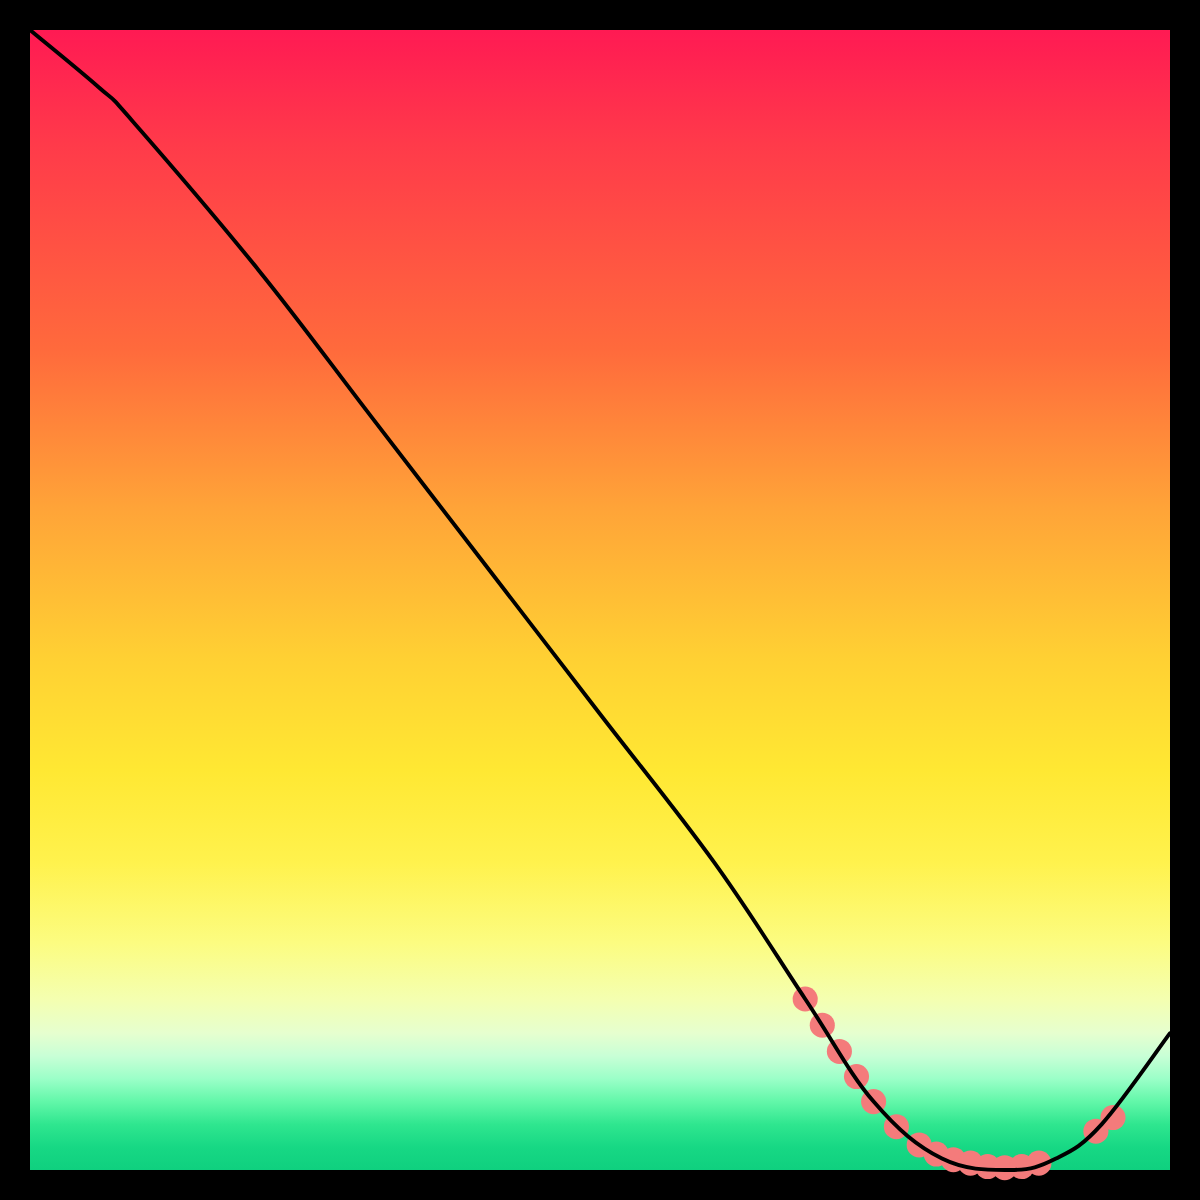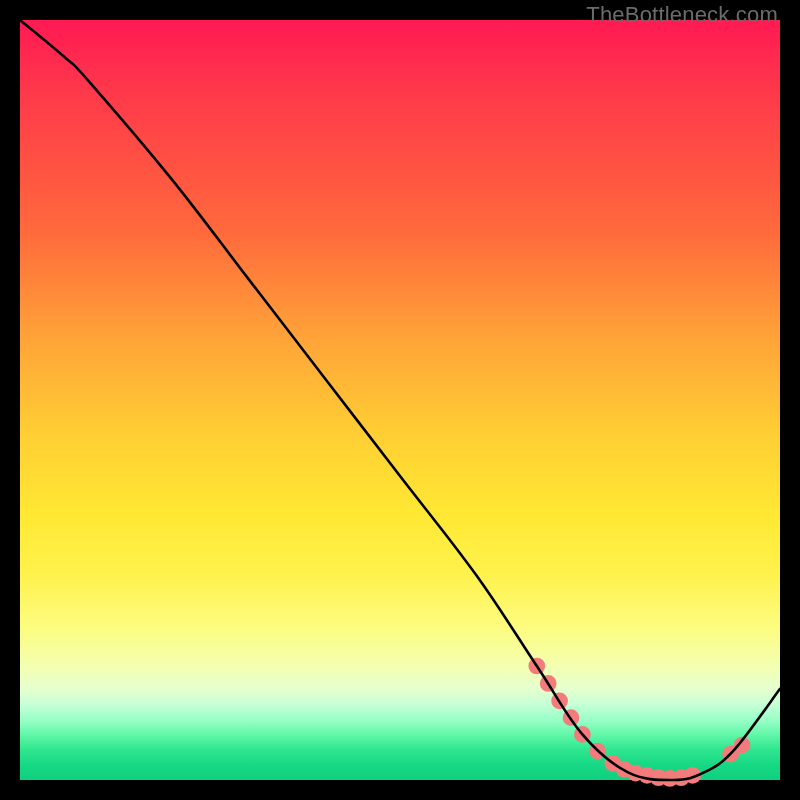--- a/index.html
+++ b/index.html
@@ -82,14 +82,13 @@
           <circle cx="638.40" cy="757.72" r="8.36" fill="#f47b7b"></circle>
           <circle cx="649.80" cy="758.48" r="8.36" fill="#f47b7b"></circle>
           <circle cx="661.20" cy="757.72" r="8.36" fill="#f47b7b"></circle>
           <circle cx="672.60" cy="755.44" r="8.36" fill="#f47b7b"></circle>
           <circle cx="710.60" cy="734.16" r="8.36" fill="#f47b7b"></circle>
           <circle cx="722.00" cy="725.04" r="8.36" fill="#f47b7b"></circle>
         </g>
       <path id="curve-path" fill="none" stroke="#000000" stroke-width="2.6" stroke-linejoin="round" stroke-linecap="round" d="M 0.00 0.00 C 8.21 6.84, 33.29 27.06, 45.60 38.00 C 57.91 48.94, 49.25 38.91, 68.40 60.80 C 87.55 82.69, 123.27 124.03, 152.00 159.60 C 180.73 195.17, 200.64 222.83, 228.00 258.40 C 255.36 293.97, 276.64 321.63, 304.00 357.20 C 331.36 392.77, 352.64 420.43, 380.00 456.00 C 407.36 491.57, 431.38 520.60, 456.00 554.80 C 480.62 589.00, 497.65 617.27, 516.80 646.00 C 535.95 674.73, 545.98 695.25, 562.40 714.40 C 578.82 733.55, 591.58 744.19, 608.00 752.40 C 624.42 760.61, 639.92 760.00, 653.60 760.00 C 667.28 760.00, 673.06 757.87, 684.00 752.40 C 694.94 746.93, 700.72 744.65, 714.40 729.60 C 728.08 714.55, 751.79 679.74, 760.00 668.80"></path>
     </svg>
   </div>
-  <div class="watermark">TheBottleneck.com</div>
 </div>
 
 </body></html>

